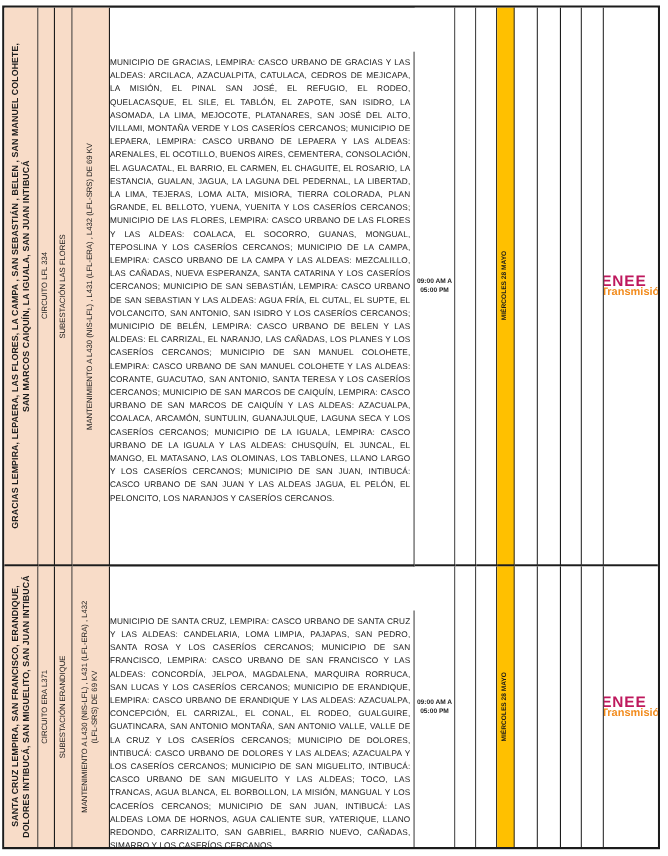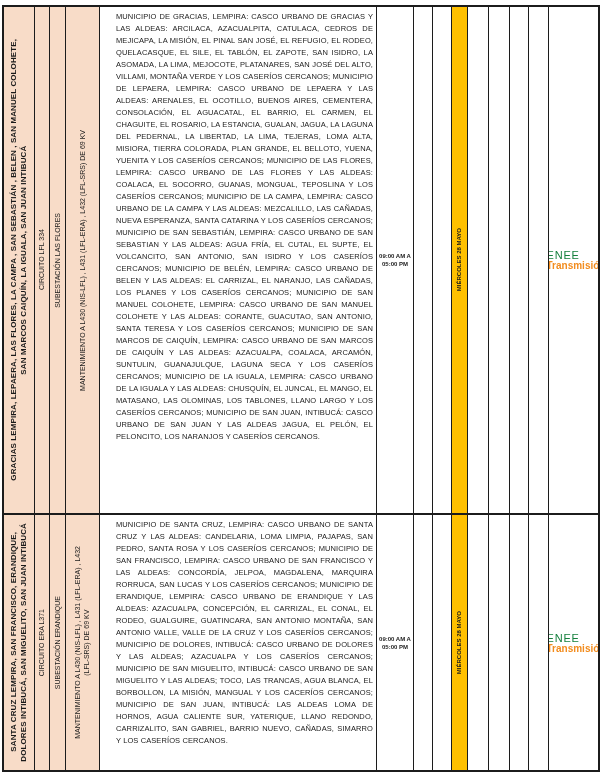--- a/index.html
+++ b/index.html
@@ -37,34 +37,35 @@
     line-height:1.3;
   }
   .regions{font-size:8px;font-weight:bold;letter-spacing:0.1px;}
   .smallcap{font-size:7px;}
   .maint{font-size:7px;}
   .desc{
     font-size:7.5px;
     line-height:12px;
     letter-spacing:0.1px;
     text-align:justify;
-    padding:4px 3px 2px 16px;
+    padding:4px 3px 2px 0;
+    margin-top:40px;
   }
   .time{
     display:flex;align-items:center;justify-content:center;
     font-size:6px;font-weight:bold;text-align:center;line-height:8px;
     padding:0 1px;
   }
   .day{font-size:6px;font-weight:bold;}
   .logo-cell{display:flex;align-items:center;justify-content:center;}
   .logo{display:flex;align-items:flex-start;gap:1px;}
   .logo-mark{display:flex;flex-direction:column;align-items:center;margin-top:1px;}
   .flame{width:4px;height:7px;background:#F28C1E;border-radius:60% 60% 0 60%;display:block;}
   .bar{width:3.5px;height:13px;background:#3f3f3f;display:block;margin-top:1px;}
-  .logo-enee{font-size:11px;font-weight:normal;color:#15803d;letter-spacing:0.8px;line-height:12px;}
+  .logo-enee{font-size:14px;font-weight:bold;color:#be185d;letter-spacing:0.8px;line-height:12px;}
   .logo-trans{font-size:10px;font-weight:bold;color:#F28C1E;line-height:9px;}
 </style>
 </head>
 <body>
 
 <div class="sheet">
 
   <div class="cell peach vcell">
     <div class="vtext regions">GRACIAS LEMPIRA, LEPAERA, LAS FLORES, LA CAMPA , SAN SEBASTIÁN , BELEN , SAN MANUEL COLOHETE,
 SAN MARCOS CAIQUÍN, LA IGUALA, SAN JUAN INTIBUCÁ</div>

